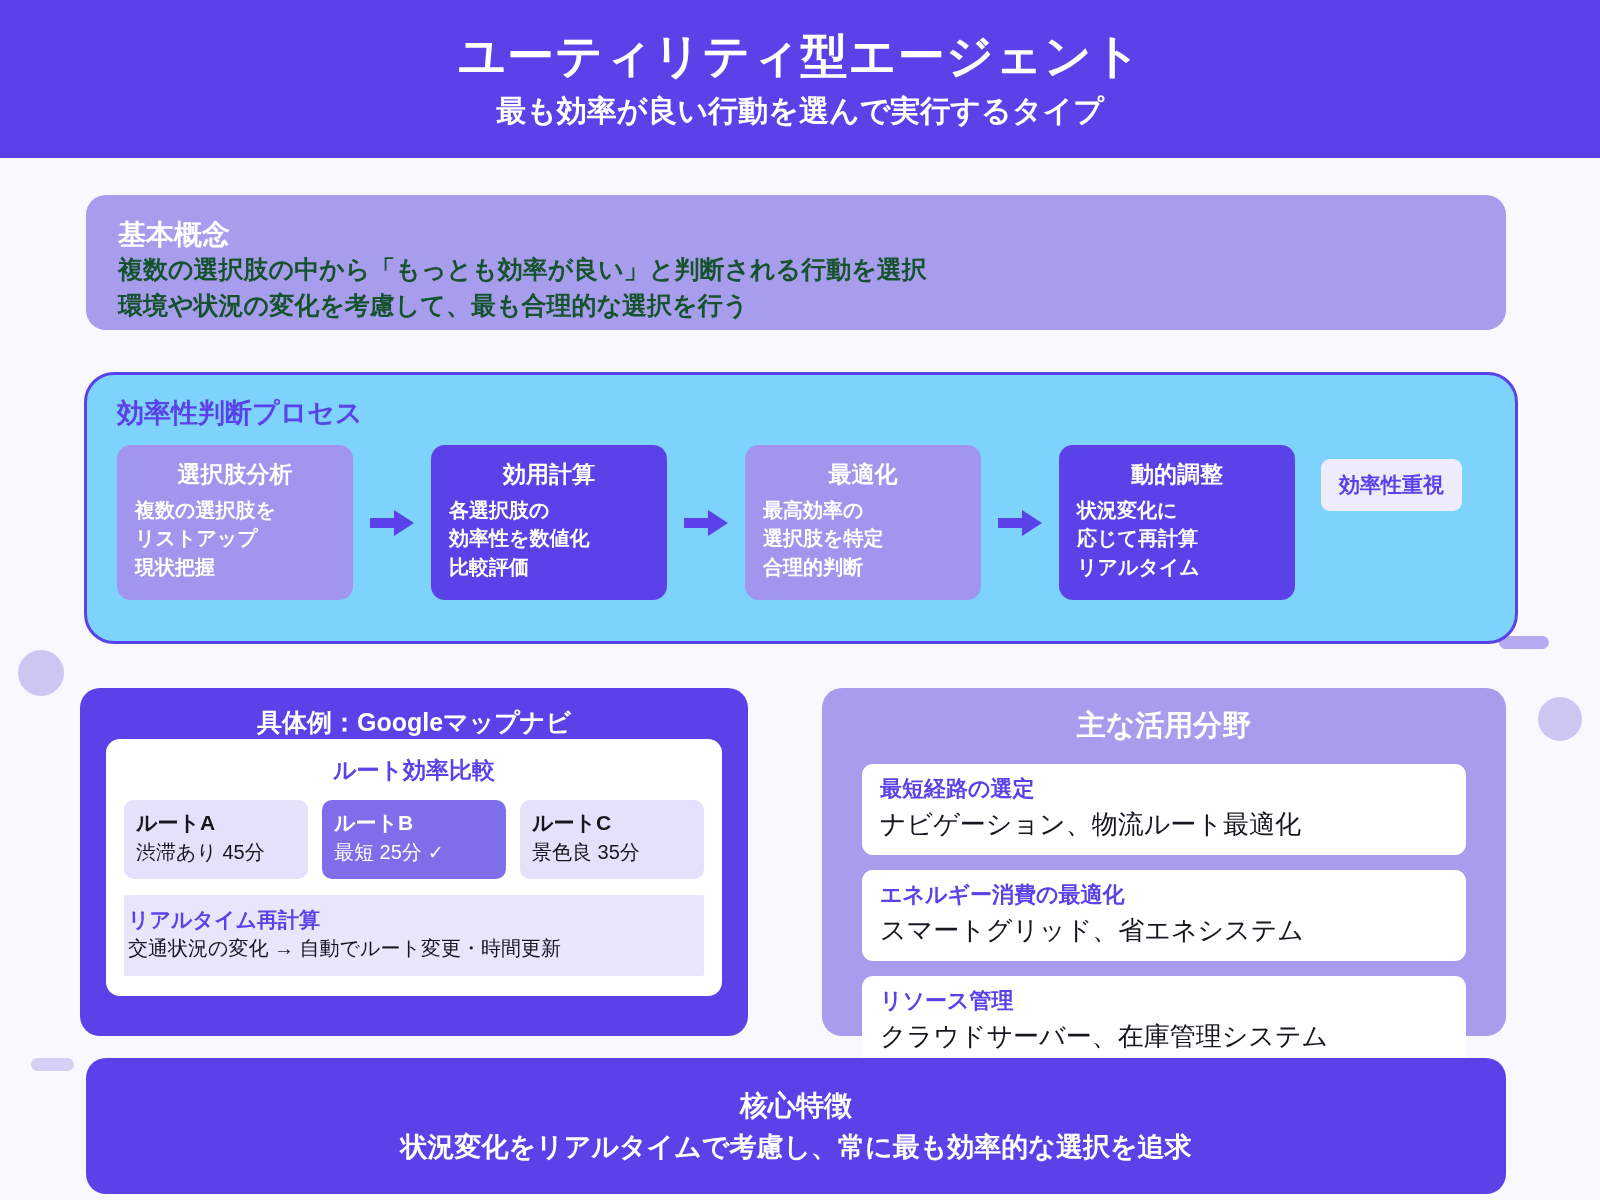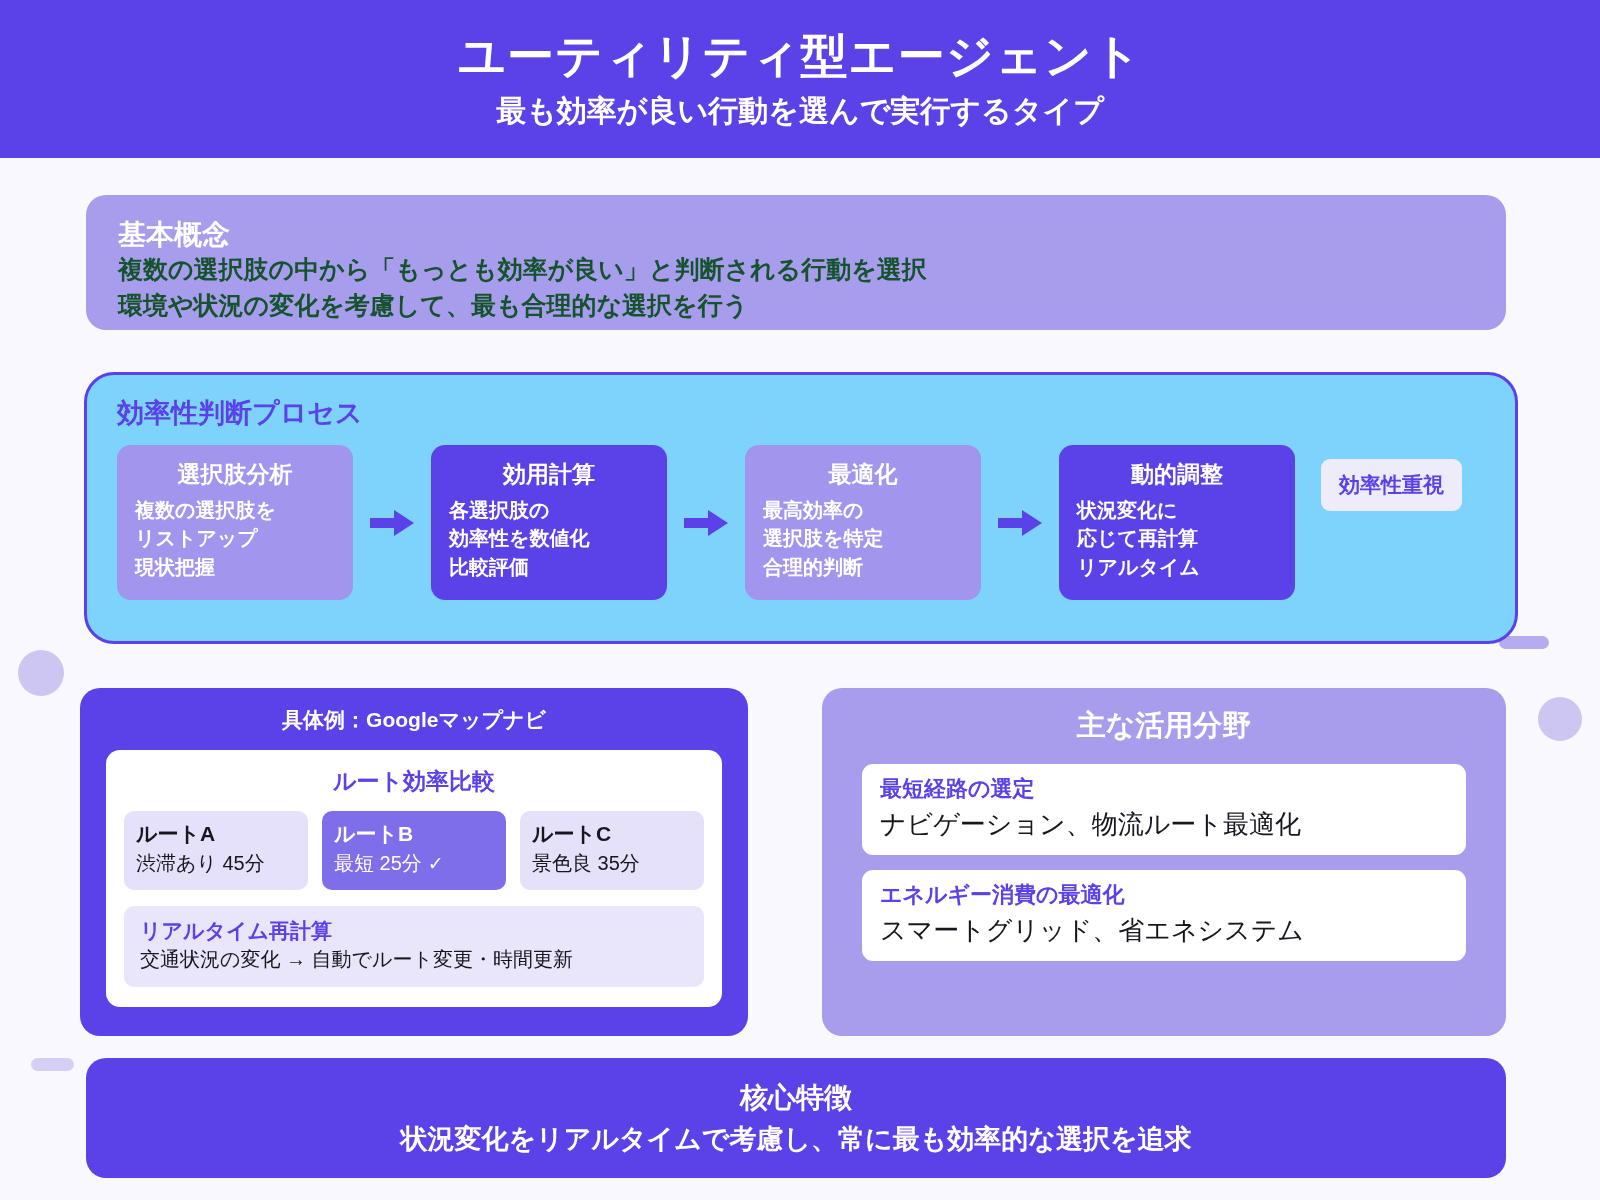--- a/index.html
+++ b/index.html
@@ -161,24 +161,23 @@
     position: absolute;
     left: 80px; top: 688px;
     width: 668px;
     height: 348px;
     background: #5b42e8;
     border-radius: 20px;
     padding: 18px 26px 24px 26px;
   }
   .example-title {
     color: #ffffff;
-    font-size: 21px;
+    font-size: 25px;
     font-weight: bold;
     text-align: center;
-    margin-bottom: 16px;
   }
   .example-inner {
     background: #ffffff;
     border-radius: 14px;
     padding: 16px 18px 20px 18px;
   }
   .inner-title {
     color: #5b42e8;
     font-size: 23px;
     font-weight: bold;
@@ -209,22 +208,22 @@
     line-height: 1.4;
     margin-top: 2px;
   }
   .route.plain .route-meta { color: #16161e; }
   .route.best  .route-meta { color: #ffffff; }
   .route-check { margin-left: 6px; font-size: 19px; }
 
   .realtime {
     margin-top: 16px;
     background: #e9e6fb;
-    border-radius: 10px;
-    padding: 11px 16px 13px 16px;
+    border-radius: 2px;
+    padding: 11px 16px 13px 4px;
   }
   .realtime-title {
     color: #5b42e8;
     font-size: 21px;
     font-weight: bold;
     line-height: 1.3;
   }
   .realtime-text {
     color: #16161e;
     font-size: 20px;
@@ -266,21 +265,21 @@
     font-size: 26px;
     line-height: 1.4;
     margin-top: 2px;
   }
 
   
   .footer {
     position: absolute;
     left: 86px; top: 1058px;
     width: 1420px;
-    height: 120px;
+    height: 136px;
     background: #5b42e8;
     border-radius: 20px;
     display: flex;
     flex-direction: column;
     align-items: center;
     justify-content: center;
   }
   .footer-title {
     color: #ffffff;
     font-size: 28px;
@@ -419,20 +418,24 @@
     <div class="field-card">
       <div class="field-title">最短経路の選定</div>
       <div class="field-desc">ナビゲーション、物流ルート最適化</div>
     </div>
 
     <div class="field-card">
       <div class="field-title">エネルギー消費の最適化</div>
       <div class="field-desc">スマートグリッド、省エネシステム</div>
     </div>
 
+    <div class="field-card">
+      <div class="field-title">リソース管理</div>
+      <div class="field-desc">クラウドサーバー、在庫管理システム</div>
+    </div>
   </div>
 
   <div class="footer">
     <div class="footer-title">核心特徴</div>
     <div class="footer-text">状況変化をリアルタイムで考慮し、常に最も効率的な選択を追求</div>
   </div>
 
 </div>
 
 </body></html>

